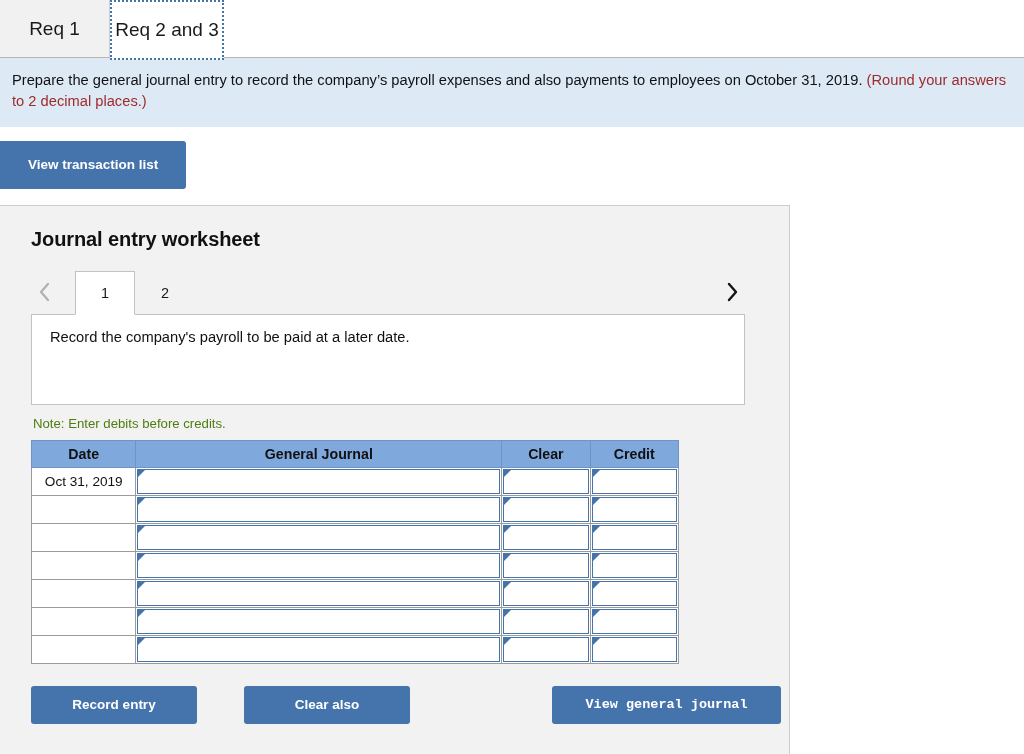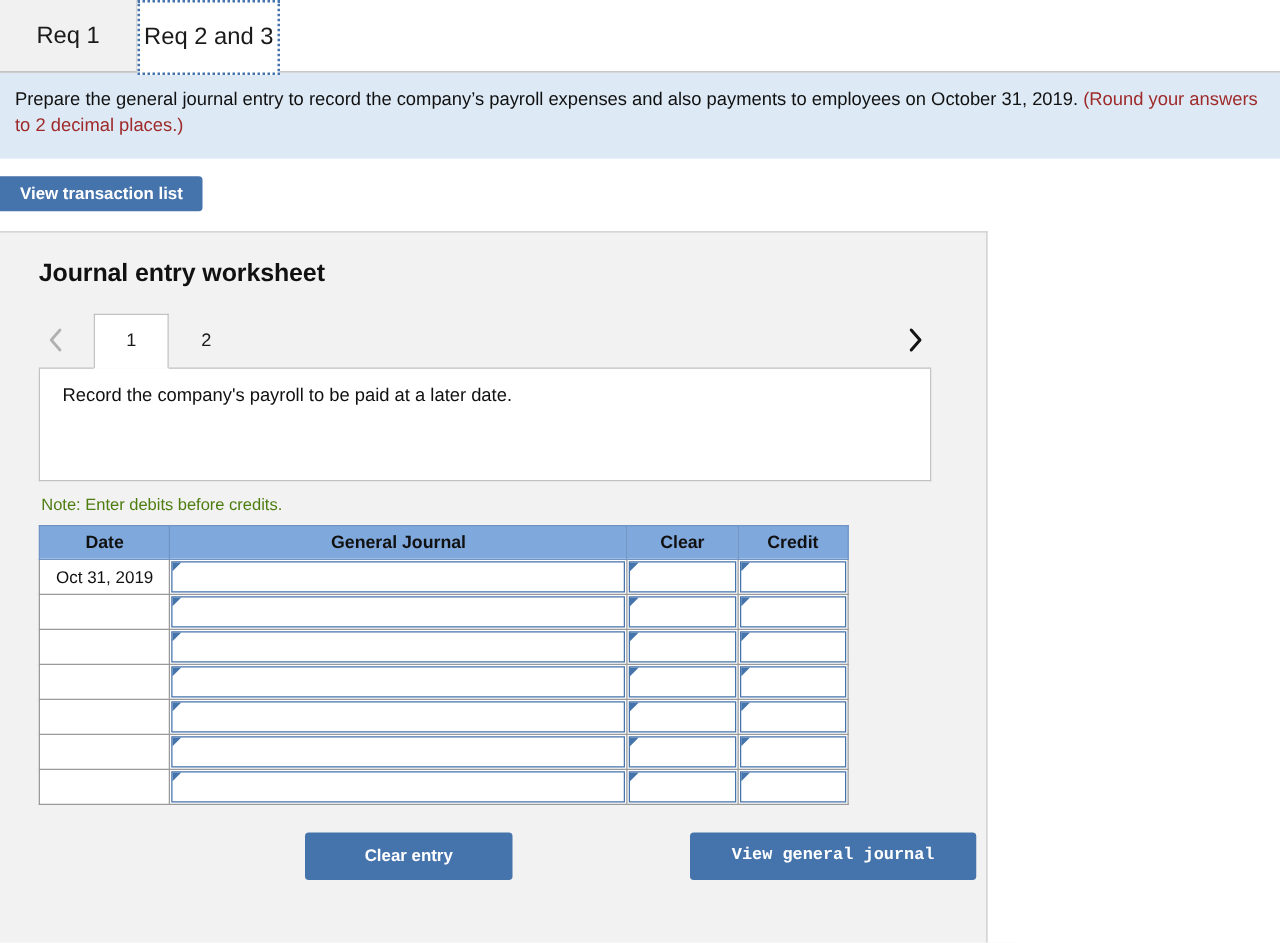--- a/index.html
+++ b/index.html
@@ -78,22 +78,22 @@
     background: #4573ac;
     color: #ffffff;
     font-size: 13.5px;
     font-weight: bold;
     border: none;
     border-radius: 3px;
     cursor: pointer;
     font-family: "Liberation Sans", sans-serif;
   }
   .btn-transaction {
-    height: 28px;
-    padding: 0 16px;
+    height: 48px;
+    padding: 0 28px;
     margin-left: 0;
     border-radius: 0 3px 3px 0;
     text-align: center;
   }
 
   
   .panel {
     position: relative;
     width: 790px;
     min-height: 574px;
@@ -410,16 +410,17 @@
             <div class="field"></div>
           </td>
           <td class="field-cell">
             <div class="field"></div>
           </td>
         </tr>
       </tbody>
   </table>
 
   <div class="footer">
-    <button class="btn btn-footer btn-clear">Clear entry</button>
+    <button class="btn btn-footer btn-record">Record entry</button>
+    <button class="btn btn-footer btn-clear">Clear also</button>
     <button class="btn btn-footer btn-view">View general journal</button>
   </div>
 </div>
 
 </body></html>

